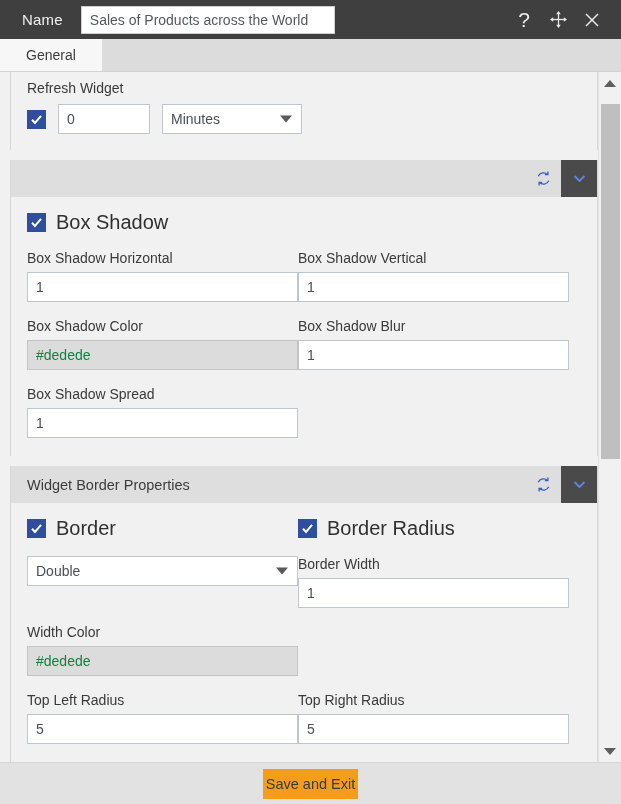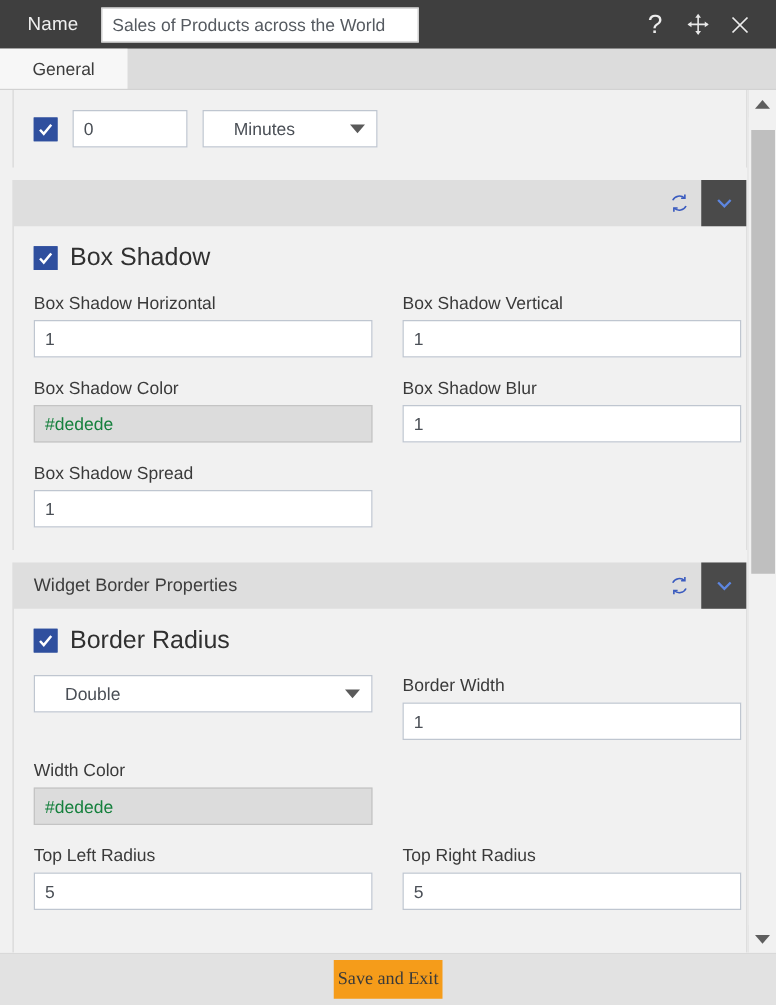--- a/index.html
+++ b/index.html
@@ -146,21 +146,21 @@
     justify-content: center;
     cursor: pointer;
   }
   .panel-body {
     padding: 14px 16px 18px 16px;
   }
 
   
   .row {
     display: flex;
-    gap: 24px;
+    gap: 0;
   }
   .col {
     width: 271px;
     flex: 0 0 271px;
   }
   .field-label {
     font-size: 14px;
     color: #3a3a3a;
     margin-bottom: 6px;
     display: block;
@@ -188,21 +188,21 @@
   .select-wrap { position: relative; width: 100%; }
   .select-box {
     width: 100%;
     height: 30px;
     border: 1px solid #bfc6d0;
     background: #ffffff;
     font-size: 14px;
     color: #4a4f56;
     display: flex;
     align-items: center;
-    padding: 0 24px;
+    padding: 0 8px;
     cursor: pointer;
   }
   .caret {
     position: absolute;
     right: 10px;
     top: 50%;
     transform: translateY(-50%);
     width: 0; height: 0;
     border-left: 6px solid transparent;
     border-right: 6px solid transparent;
@@ -304,21 +304,21 @@
     background: #e2e2e2;
     display: flex;
     align-items: center;
     justify-content: center;
     border-top: 1px solid #d6d6d6;
   }
   .save-btn {
     background: #f59c1a;
     border: none;
     color: #3a3a3a;
-    font-family: Liberation Serif, serif;
+    font-family: Liberation Sans, sans-serif;
     font-size: 14.5px;
     padding: 7px 3px;
     cursor: pointer;
   }
 </style>
 </head>
 <body>
 
 <div class="dialog">
 
@@ -352,20 +352,21 @@
     </div>
   </div>
 
   <div class="body-wrap">
 
     <div class="scroll-area">
       <div class="scroll-inner">
 
         <div class="topblock">
           <div style="height:24px"></div>
+          <label class="field-label">Refresh Widget</label>
           <div class="refresh-row">
             <span class="cbx">
               <svg width="13" height="13" viewBox="0 0 13 13" fill="none" stroke="#ffffff" stroke-width="2">
                 <polyline points="2,6.8 5,10 11,2.8"></polyline>
               </svg>
             </span>
             <input class="text-input refresh-num" type="text" value="0" style="">
             <div class="select-wrap refresh-sel">
               <div class="select-box">Minutes</div>
               <span class="caret"></span>
@@ -461,20 +462,28 @@
           </div>
           <div class="panel-body">
 
             <div class="row">
               <div class="col cbx-line">
                 <span class="cbx">
                   <svg width="13" height="13" viewBox="0 0 13 13" fill="none" stroke="#ffffff" stroke-width="2">
                     <polyline points="2,6.8 5,10 11,2.8"></polyline>
                   </svg>
                 </span>
+                <span class="cbx-label">Border</span>
+              </div>
+              <div class="col cbx-line">
+                <span class="cbx">
+                  <svg width="13" height="13" viewBox="0 0 13 13" fill="none" stroke="#ffffff" stroke-width="2">
+                    <polyline points="2,6.8 5,10 11,2.8"></polyline>
+                  </svg>
+                </span>
                 <span class="cbx-label">Border Radius</span>
               </div>
             </div>
 
             <div class="spacer-14"></div>
 
             <div class="row">
               <div class="col">
                 <div class="select-wrap">
                   <div class="select-box">Double</div>

